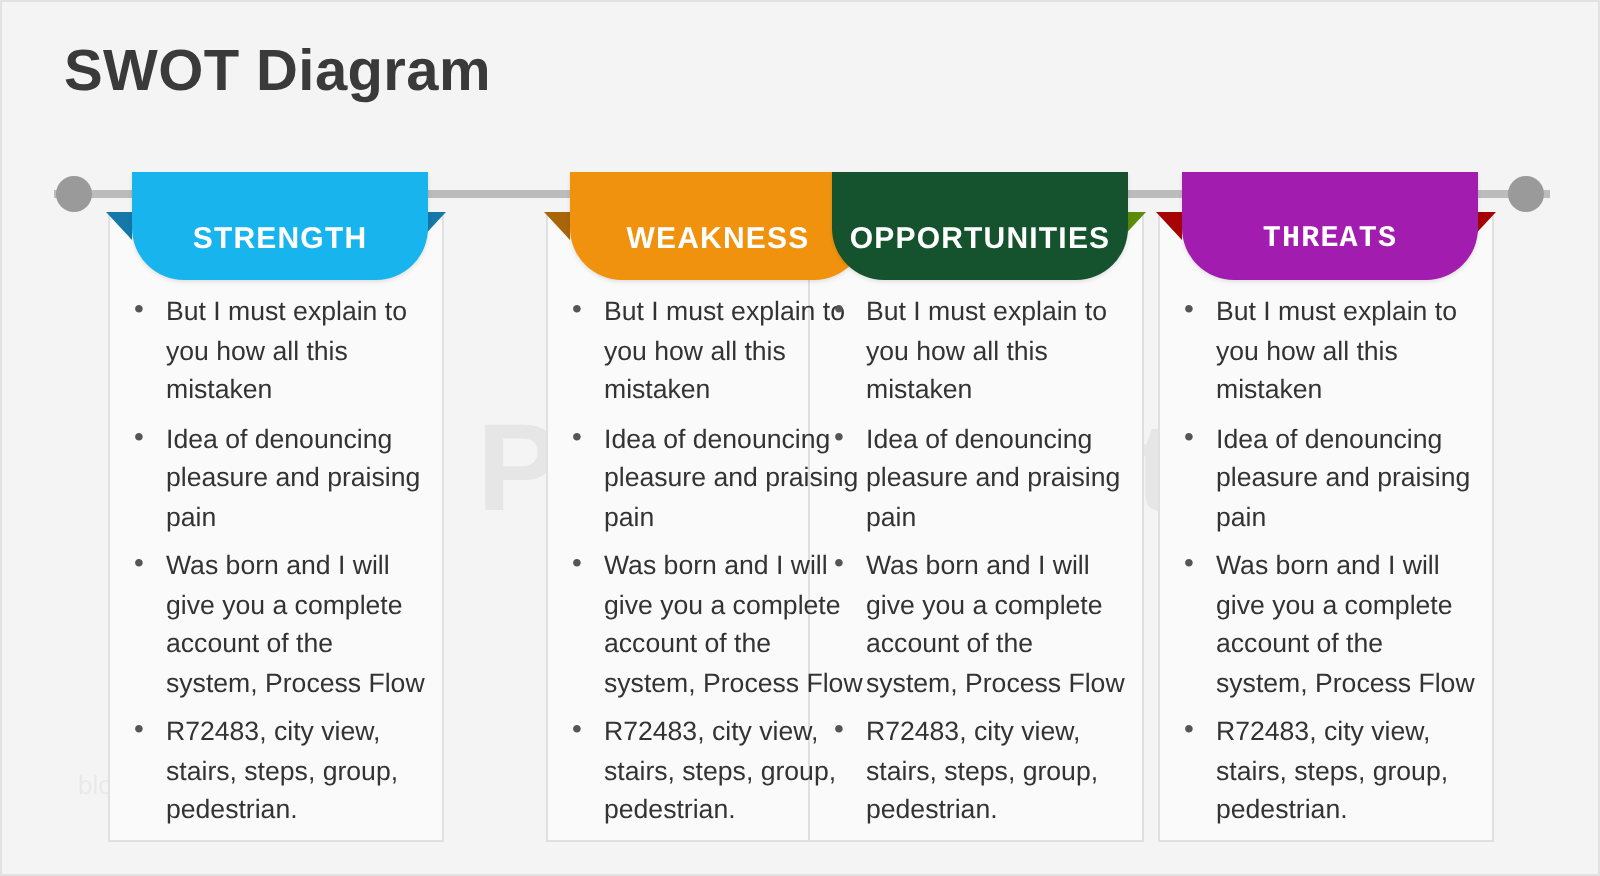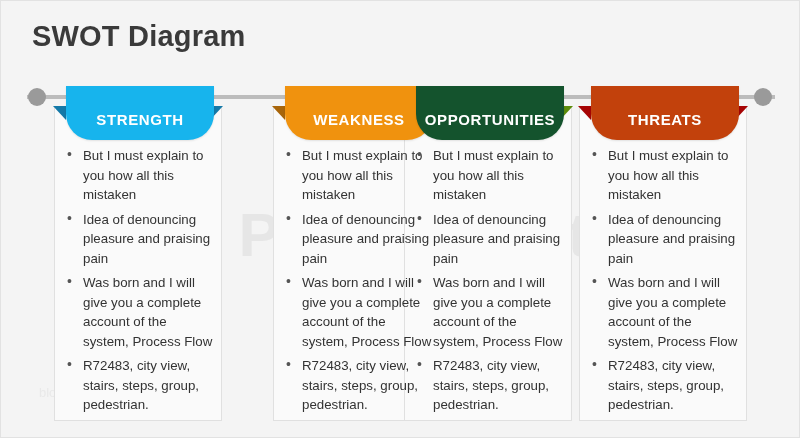--- a/index.html
+++ b/index.html
@@ -196,21 +196,21 @@
       <div class="fold l">
         <svg width="13" height="14" viewBox="0 0 13 14">
             <polygon points="0,0 13,0 13,14" fill="#a60404"></polygon>
           </svg>
       </div>
       <div class="fold r">
         <svg width="13" height="14" viewBox="0 0 13 14">
             <polygon points="13,0 0,0 0,14" fill="#a60404"></polygon>
           </svg>
       </div>
-      <div class="banner" style="background: #c2410c;">
+      <div class="banner" style="background: #a21caf; font-family: Liberation Mono, monospace;">
         <span class="banner-label">THREATS</span>
       </div>
       <div class="bullets">
         <div class="bullet">But I must explain to you how all this mistaken</div>
         <div class="bullet">Idea of denouncing pleasure and praising pain</div>
         <div class="bullet">Was born and I will give you a complete account of the system, Process Flow</div>
         <div class="bullet">R72483, city view, stairs, steps, group, pedestrian.</div>
       </div>
     </div>
 

